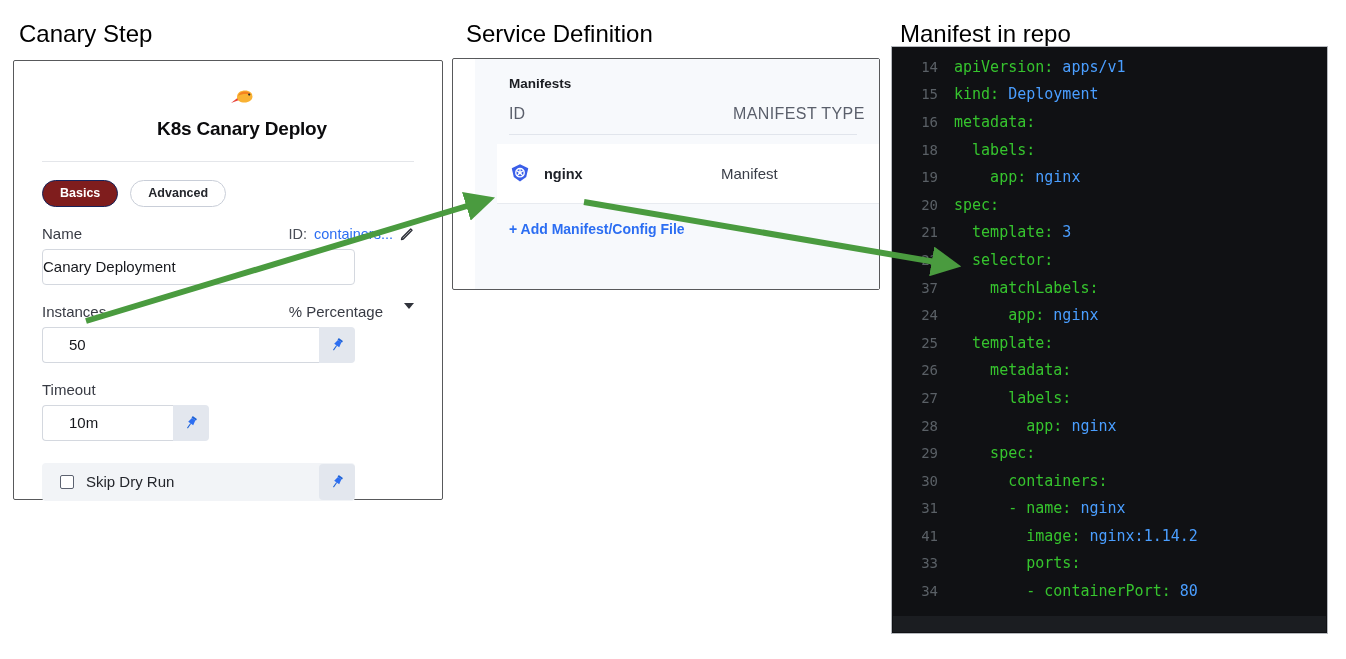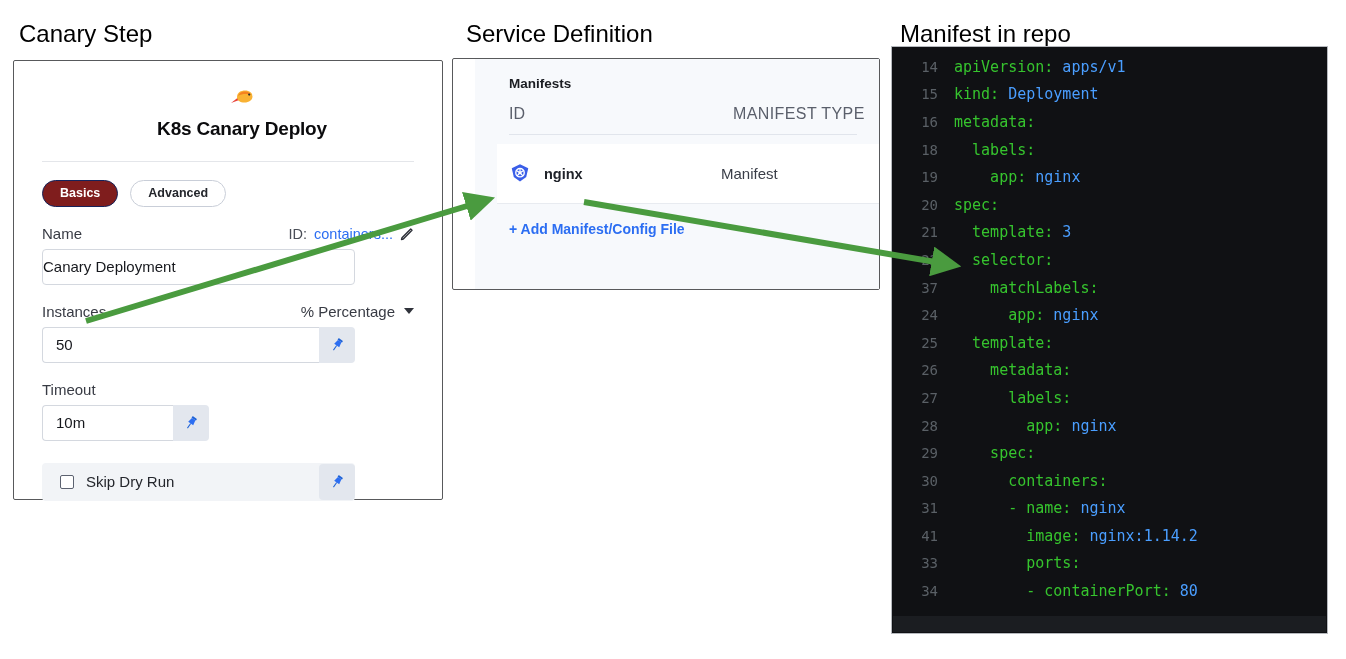--- a/index.html
+++ b/index.html
@@ -81,32 +81,32 @@
     padding-left: 0;
   }
   .input-wide { width: 313px; }
 
   .input-with-pin { display:flex; margin-top:7px; }
   .input-with-pin .box {
     height: 36px; background:#ffffff;
     border:1px solid #d4d8df; border-right:none;
     border-radius: 4px 0 0 4px;
     display:flex; align-items:center;
-    font-size:15px; color:#16181d; padding-left:13px;
+    font-size:15px; color:#16181d; padding-left:26px;
   }
   .pin-btn {
     width: 36px; height: 36px;
     background:#e3e7ee;
     border-radius: 0 4px 4px 0;
     display:flex; align-items:center; justify-content:center;
   }
   .w-instances { width: 277px; }
   .w-timeout   { width: 131px; }
 
-  .dropdown-label { display:flex; align-items:center; gap:9px; font-size:15px; color:#383b44; }
+  .dropdown-label { display:flex; align-items:flex-start; gap:21px; font-size:15px; color:#383b44; }
   .caret { width:0;height:0;border-left:5px solid transparent;border-right:5px solid transparent;border-top:6px solid #30333b; }
 
   .check-row {
     margin-top: 22px;
     display:flex; align-items:center;
     background:#f2f4f7; border-radius:4px;
     height: 38px; width: 313px;
   }
   .check-row .cb {
     width: 14px; height: 14px; border:1.5px solid #5c6270; border-radius:2px;

